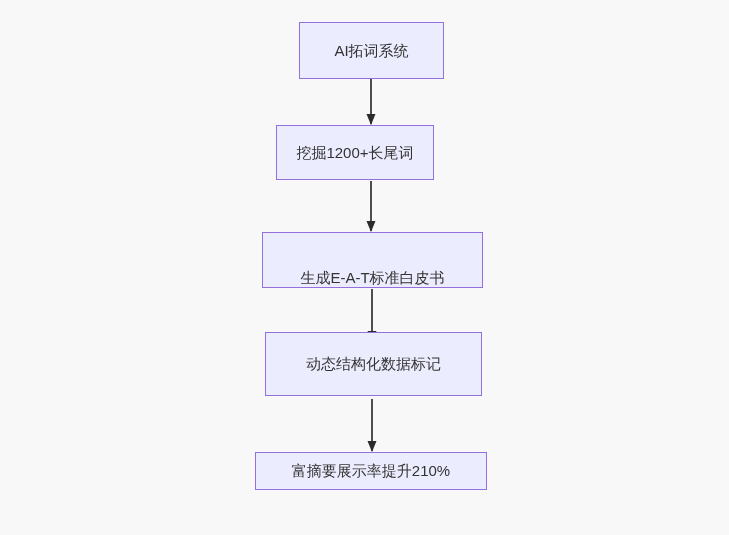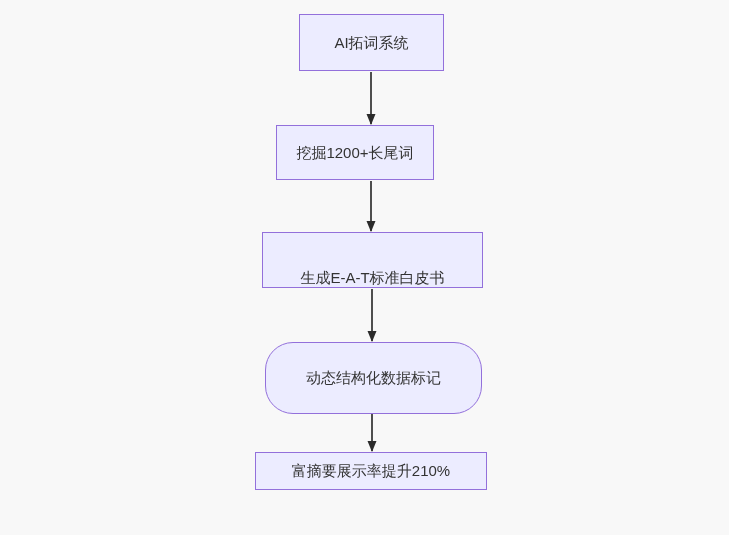--- a/index.html
+++ b/index.html
@@ -22,24 +22,24 @@
     border: 1px solid var(--node-border, #9370DB);
     color: var(--node-text, #333333);
     display: flex;
     align-items: center;
     justify-content: center;
     font-size: 15px;
     line-height: 1.2;
     text-align: center;
     white-space: nowrap;
   }
-  .n1 { left: 299px; top: 14px;  width: 145px; height: 57px; }
+  .n1 { left: 299px; top: 22px;  width: 145px; height: 57px; }
   .n2 { left: 276px; top: 125px; width: 158px; height: 55px; }
   .n3 { left: 262px; top: 232px; width: 221px; height: 56px; align-items: flex-end; }
-  .n4 { left: 265px; top: 342px; width: 217px; height: 72px; border-radius: 28px; }
+  .n4 { left: 265px; top: 332px; width: 217px; height: 64px; }
   .n5 { left: 255px; top: 452px; width: 232px; height: 38px; }
   .edges-svg {
     position: absolute;
     left: 0; top: 0;
     width: 729px;
     height: 535px;
     pointer-events: none;
   }
   .edge-line {
     stroke: var(--edge-line, #4e4e4e);

